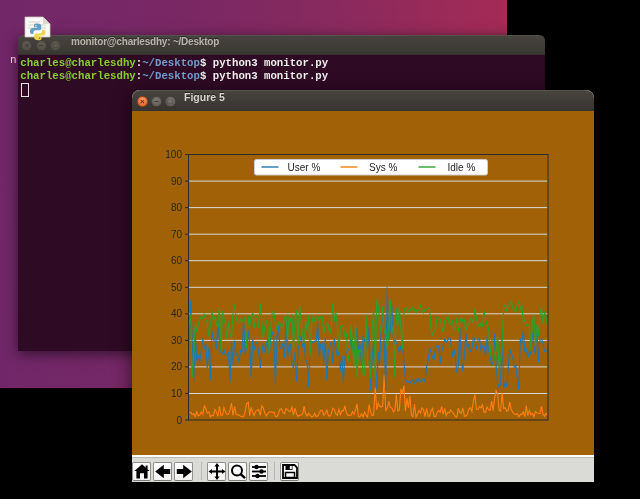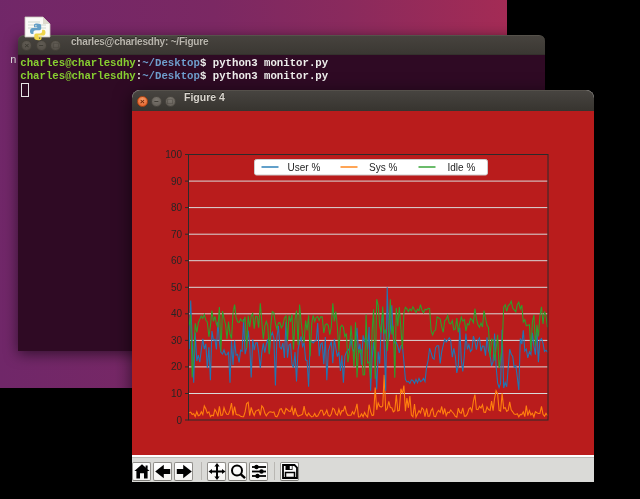--- a/index.html
+++ b/index.html
@@ -32,21 +32,21 @@
   box-shadow:0 4px 18px rgba(0,0,0,0.6);border-radius:8px 8px 0 0;background:#ffffff;}
 #fig .tbar{position:absolute;left:0;top:0;width:100%;height:20.5px;border-radius:8px 8px 0 0;
   background:linear-gradient(#474440,#37342f);border-top:1px solid #55514b;box-sizing:border-box;}
 #fig .title{position:absolute;left:52.5px;top:0;height:20.5px;line-height:20.5px;
   font:bold 10.5px "Liberation Sans",sans-serif;color:#d8d4cd;text-shadow:0 -1px 0 #26241f;}
 #fig .t1{left:5.4px;top:5px;background:radial-gradient(circle at 50% 32%,#f69d6b,#e2581f);border:1px solid #b04514;}
 #fig .t1 span{color:#6b2406;}
 #fig .t2,#fig .t3{top:5px;background:radial-gradient(circle at 50% 35%,#7b766f,#5f5a53);border:1px solid #4a4640;}
 #fig .t2 span,#fig .t3 span{color:#3a362f;}
 #fig .t2{left:19.5px;} #fig .t3{left:33px;}
-#fig .body{position:absolute;left:0;top:20.5px;width:100%;height:344.5px;background:#b91c1c;}
+#fig .body{position:absolute;left:0;top:20.5px;width:100%;height:344.5px;background:#a16207;}
 #fig .tool{position:absolute;left:0;top:366.5px;width:100%;height:25px;background:#dadad7;
   border-top:1px solid #bcbab6;box-sizing:border-box;}
 .tb{position:absolute;top:4px;width:19px;height:19px;background:linear-gradient(#ffffff,#f4f3f1);
   border:1px solid #918f8b;border-bottom-color:#7e7c78;border-radius:2px;box-sizing:border-box;}
 .tb svg{position:absolute;left:0;top:0;}
 .sep{position:absolute;top:4.5px;width:1px;height:18px;background:#b9b7b3;}
 </style></head><body>
 <div id="wall"></div>
 <div id="nglyph">n</div>
 <div id="icon"><svg width="27" height="25" viewBox="0 0 27 25">
@@ -66,21 +66,21 @@
  <div class="tbar">
   <div class="tbtn t1">
         <span>×</span>
       </div>
   <div class="tbtn t2">
         <span>−</span>
       </div>
   <div class="tbtn t3">
         <span>□</span>
       </div>
-  <div class="title">charles@charlesdhy: ~/Figure</div>
+  <div class="title">monitor@charlesdhy: ~/Desktop</div>
  </div>
  <div class="txt"><span class="g">charles@charlesdhy</span>:<span class="b">~/Desktop</span>$ python3 monitor.py
 <span class="g">charles@charlesdhy</span>:<span class="b">~/Desktop</span>$ python3 monitor.py</div>
  <div id="cursor"></div>
 </div>
 
 <div id="fig">
  <div class="body">
   <svg width="462" height="344.5" viewBox="131.5 110.5 462 344.5" style="position:absolute;left:0;top:0;">
 
@@ -145,21 +145,21 @@
  <div class="tbar">
   <div class="tbtn t1">
         <span>×</span>
       </div>
   <div class="tbtn t2">
         <span>−</span>
       </div>
   <div class="tbtn t3">
         <span>□</span>
       </div>
-  <div class="title">Figure 4</div>
+  <div class="title">Figure 5</div>
  </div>
  <div class="tool">
   <div class="tb" style="left:0.5px;">
         <svg width="18" height="17" viewBox="0 0 18 17">
     <path d="M9 1.2 L16.6 8 L14.6 8 L14.6 15.5 L11 15.5 L11 10.2 L7 10.2 L7 15.5 L3.4 15.5 L3.4 8 L1.4 8 Z" fill="#000"></path>
     <rect x="12.6" y="2.5" width="2" height="3.4" fill="#000"></rect>
   </svg>
       </div>
   <div class="tb" style="left:21.5px;">
         <svg width="18" height="17" viewBox="0 0 18 17">

